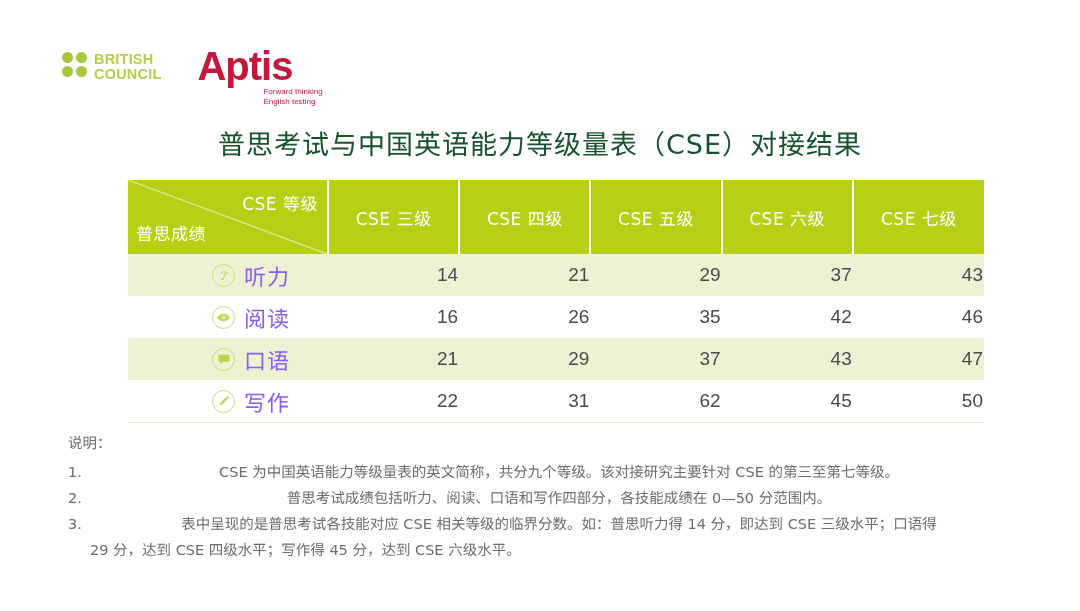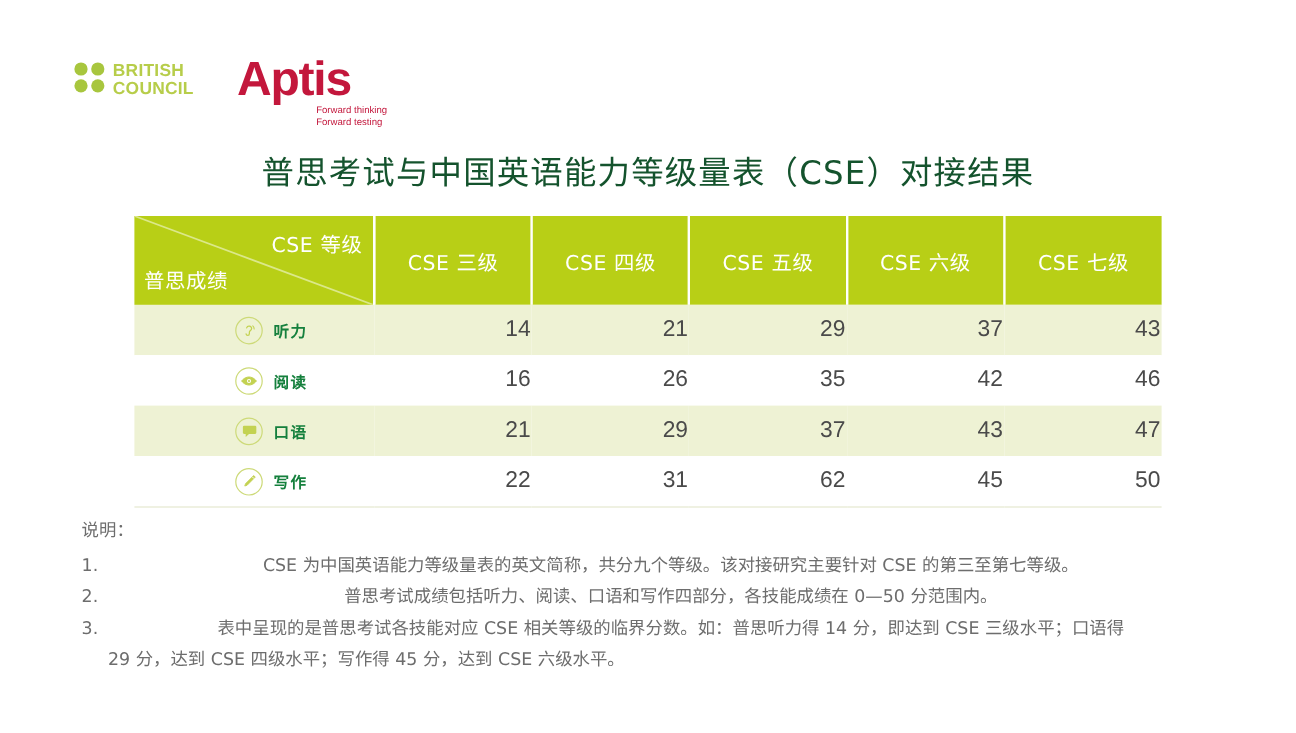--- a/index.html
+++ b/index.html
@@ -40,21 +40,21 @@
 
   
   .title{
     position:absolute;left:0;top:128px;width:1080px;text-align:center;
     font-size:27px;line-height:34px;color:#14532d;
     font-family:"DejaVu Sans","Liberation Sans",sans-serif;
     letter-spacing:1px;white-space:nowrap;
   }
 
   
-  .table-wrap{position:absolute;left:112px;top:180px;width:856px;}
+  .table-wrap{position:absolute;left:128px;top:180px;width:856px;}
   table.cse{border-collapse:collapse;width:856px;table-layout:fixed;}
   table.cse col.c0{width:200px;}
   table.cse col.cx{width:131.2px;}
 
   thead th{
     background:#b8cf16;
     color:#ffffff;
     font-size:17px;
     font-weight:normal;
     height:72px;
@@ -99,24 +99,23 @@
     display:flex;align-items:center;gap:9px;padding-left:84px;height:40px;
   }
   .skill .ico{
     width:23px;height:23px;flex:0 0 23px;
     border:1.3px solid #cdda78;border-radius:50%;
     display:flex;align-items:center;justify-content:center;
     box-sizing:border-box;
   }
   .skill .ico svg{display:block;}
   .skill .nm{
-    font-size:13px;color:#15803d;
+    font-size:22px;color:#8b5cf6;
     font-family:"DejaVu Sans","Liberation Sans",sans-serif;
     letter-spacing:1px;
-    font-weight:bold;
   }
 
   
   .notes{
     position:absolute;left:68px;top:430px;width:960px;
     font-size:14.5px;line-height:26px;color:#6d6d6d;
     font-family:"DejaVu Sans","Liberation Sans",sans-serif;
   }
   .notes .hd{margin-bottom:3px;}
   .notes .item{display:flex;align-items:flex-start;}
@@ -141,21 +140,21 @@
       <div class="bc-words">
         <span>BRITISH</span>
         <span>COUNCIL</span>
       </div>
     </div>
 
     <div class="aptis-logo">
       <div class="aptis-word">Aptis</div>
       <div class="aptis-tag">
         <div>Forward thinking</div>
-        <div>Forward testing</div>
+        <div>English testing</div>
       </div>
     </div>
 
   </div>
 
   <div class="title">普思考试与中国英语能力等级量表（CSE）对接结果</div>
 
   <div class="table-wrap">
     <table class="cse">
       <colgroup>

